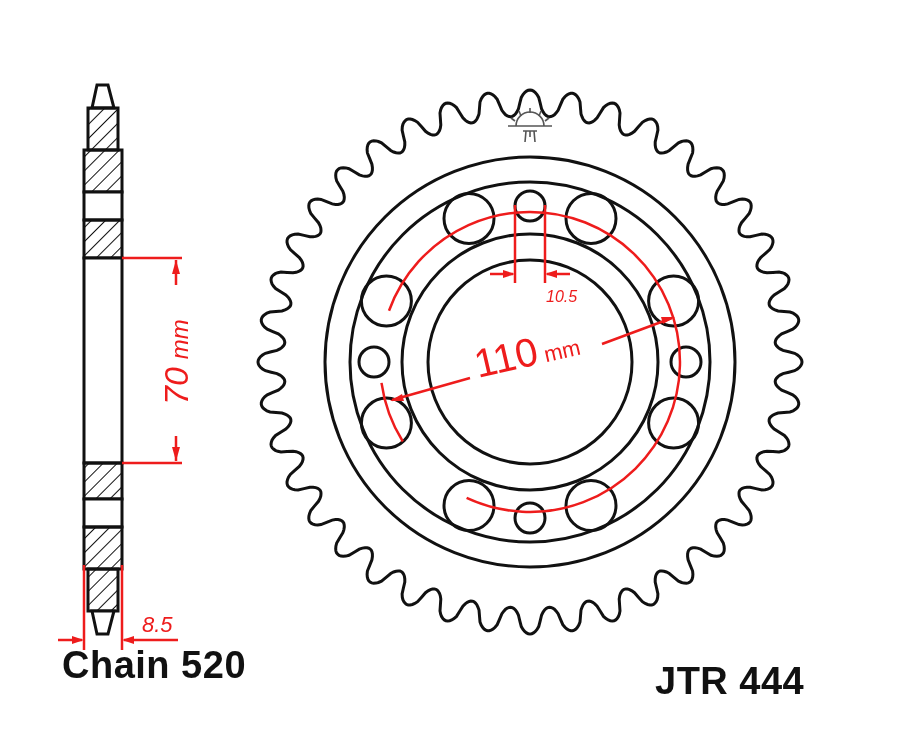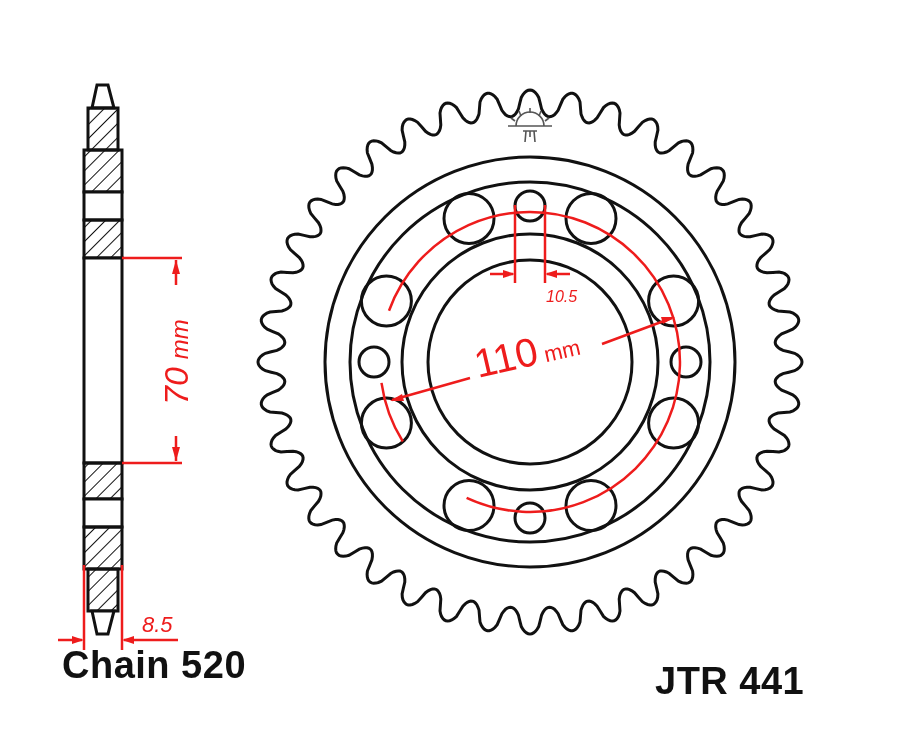--- a/index.html
+++ b/index.html
@@ -105,13 +105,13 @@
     <line x1="545" y1="205" x2="545" y2="283"></line>
     <line x1="490" y1="274" x2="513" y2="274"></line>
     <path d="M515,274 L503,270 L503,278 Z" stroke="none"></path>
     <line x1="547" y1="274" x2="570" y2="274"></line>
     <path d="M545,274 L557,270 L557,278 Z" stroke="none"></path>
   </g>
   <text x="546" y="302" fill="#ee1c1c" font-family="Liberation Sans, sans-serif" font-style="italic" font-size="16">10.5</text>
 </svg>
 
 <div id="chain-label" class="lbl-big">Chain 520</div>
-<div id="part-label" class="lbl-big">JTR 441</div>
+<div id="part-label" class="lbl-big">JTR 444</div>
 
 </body></html>

